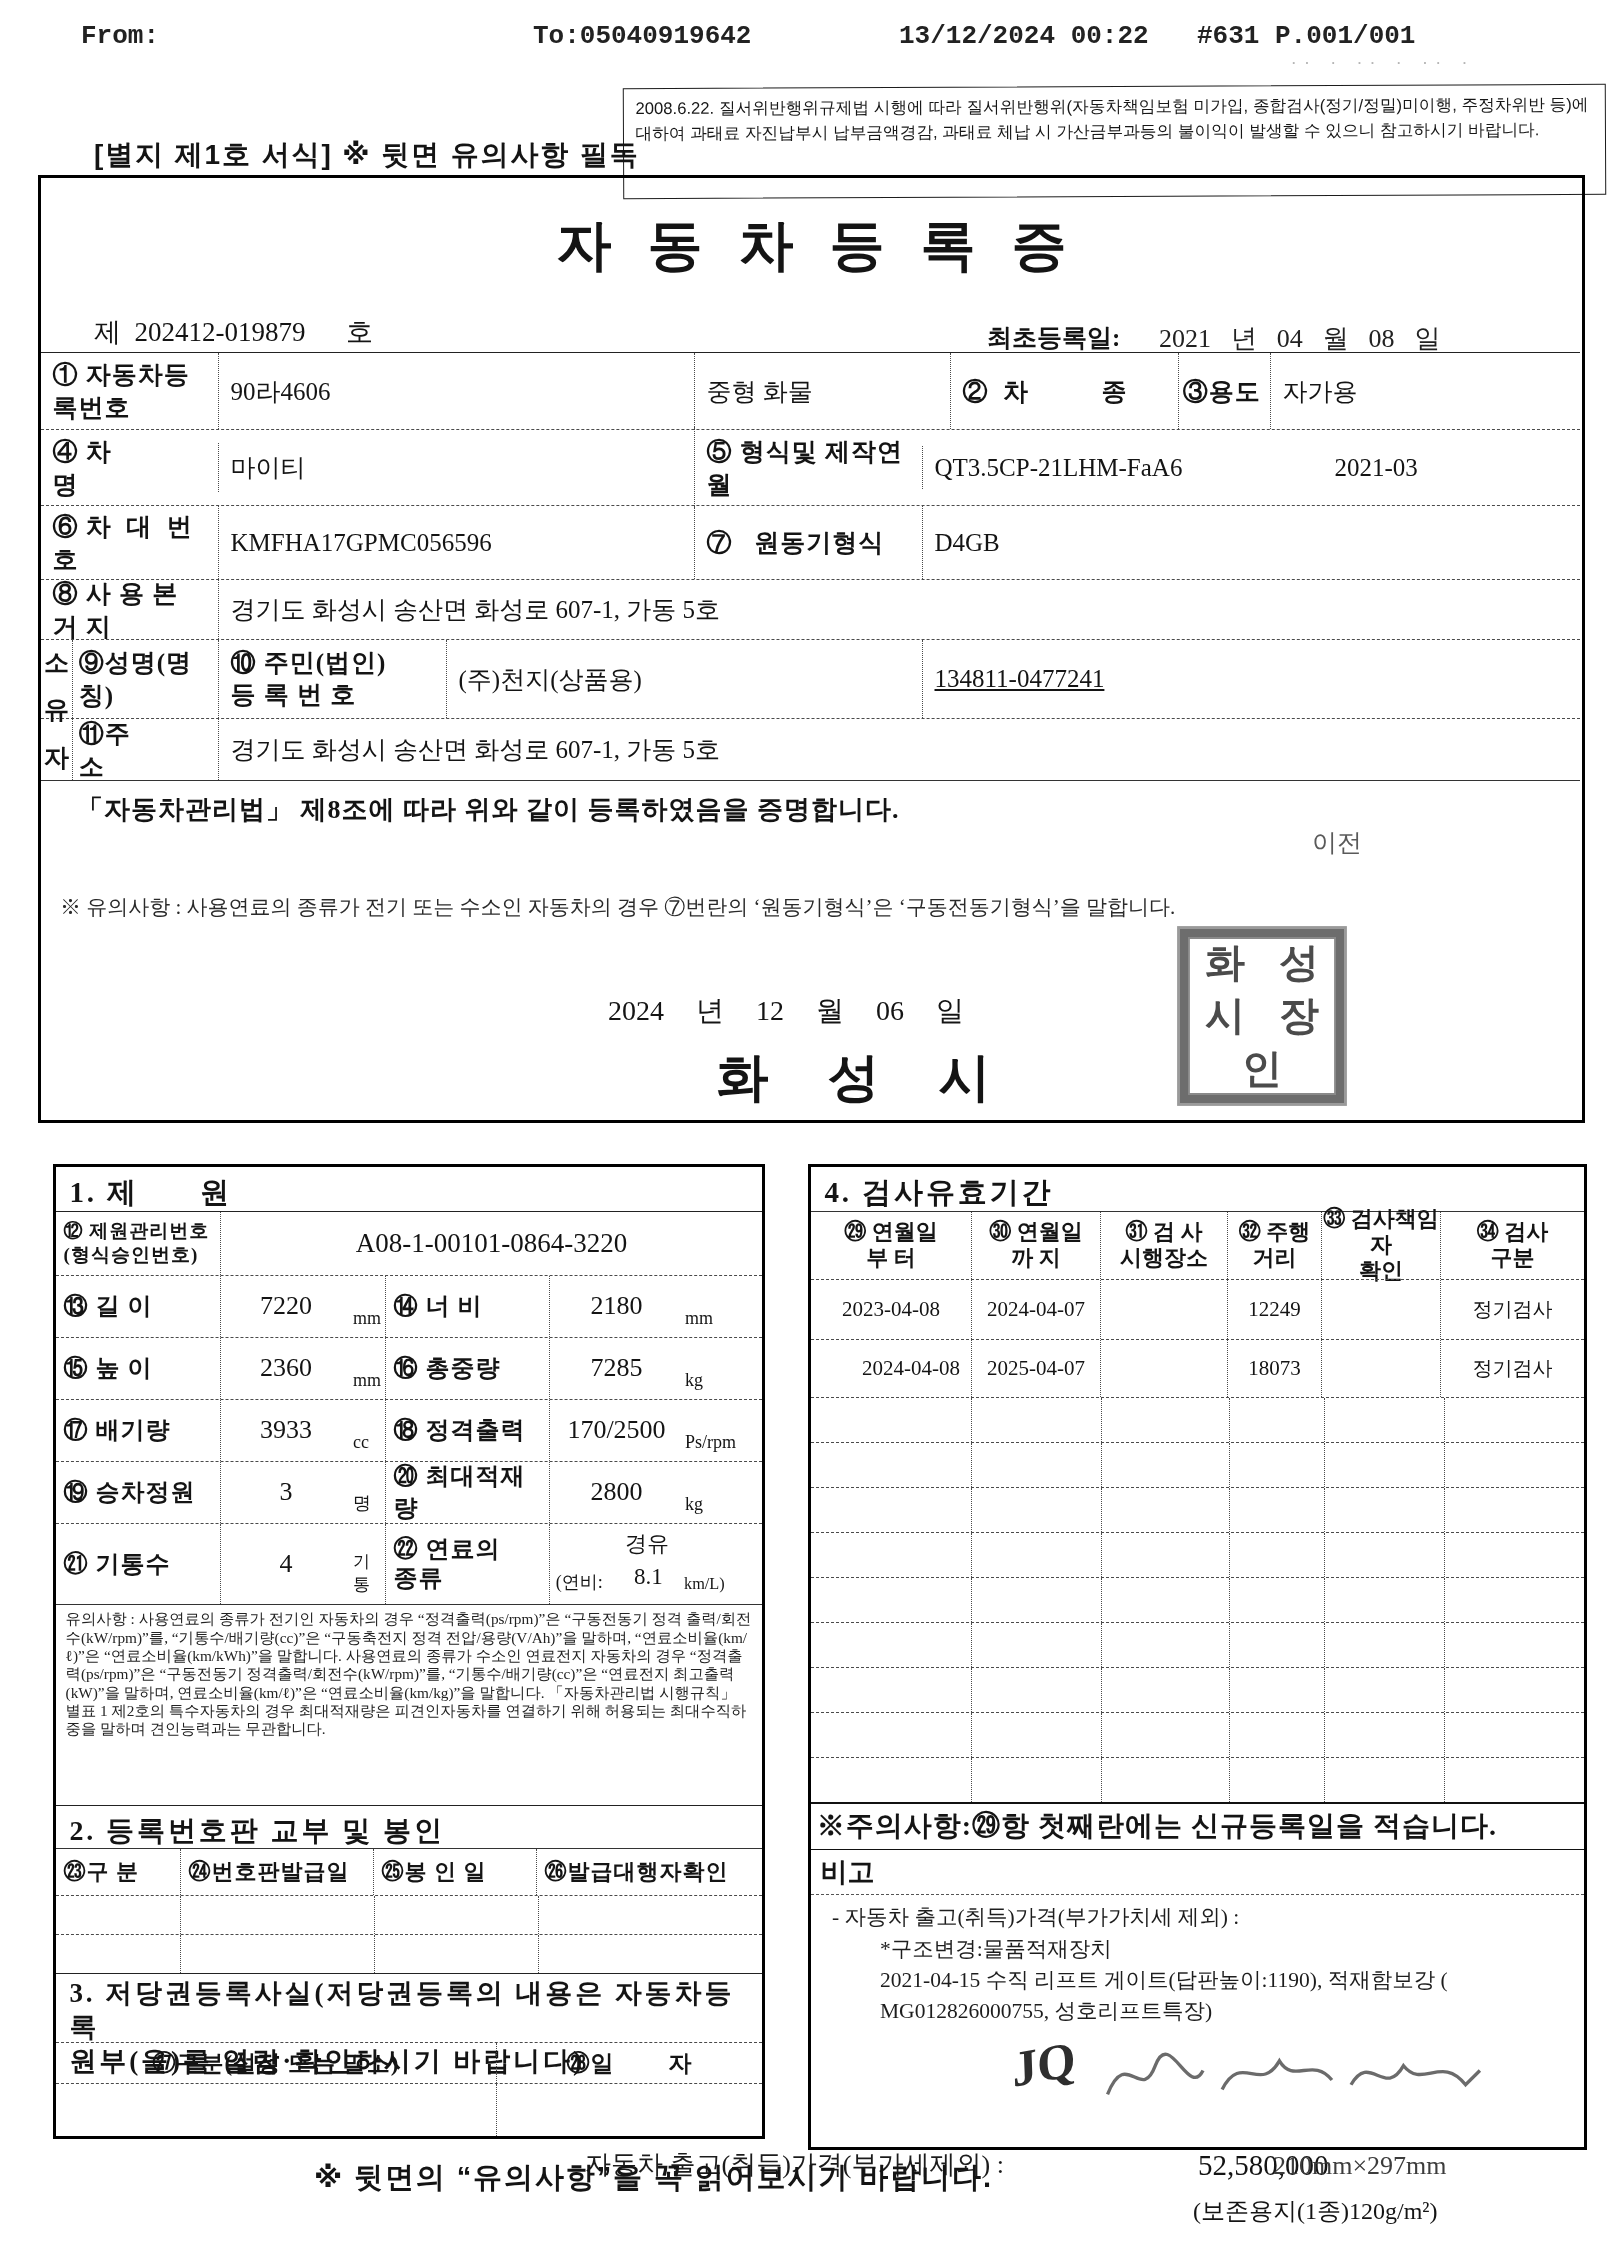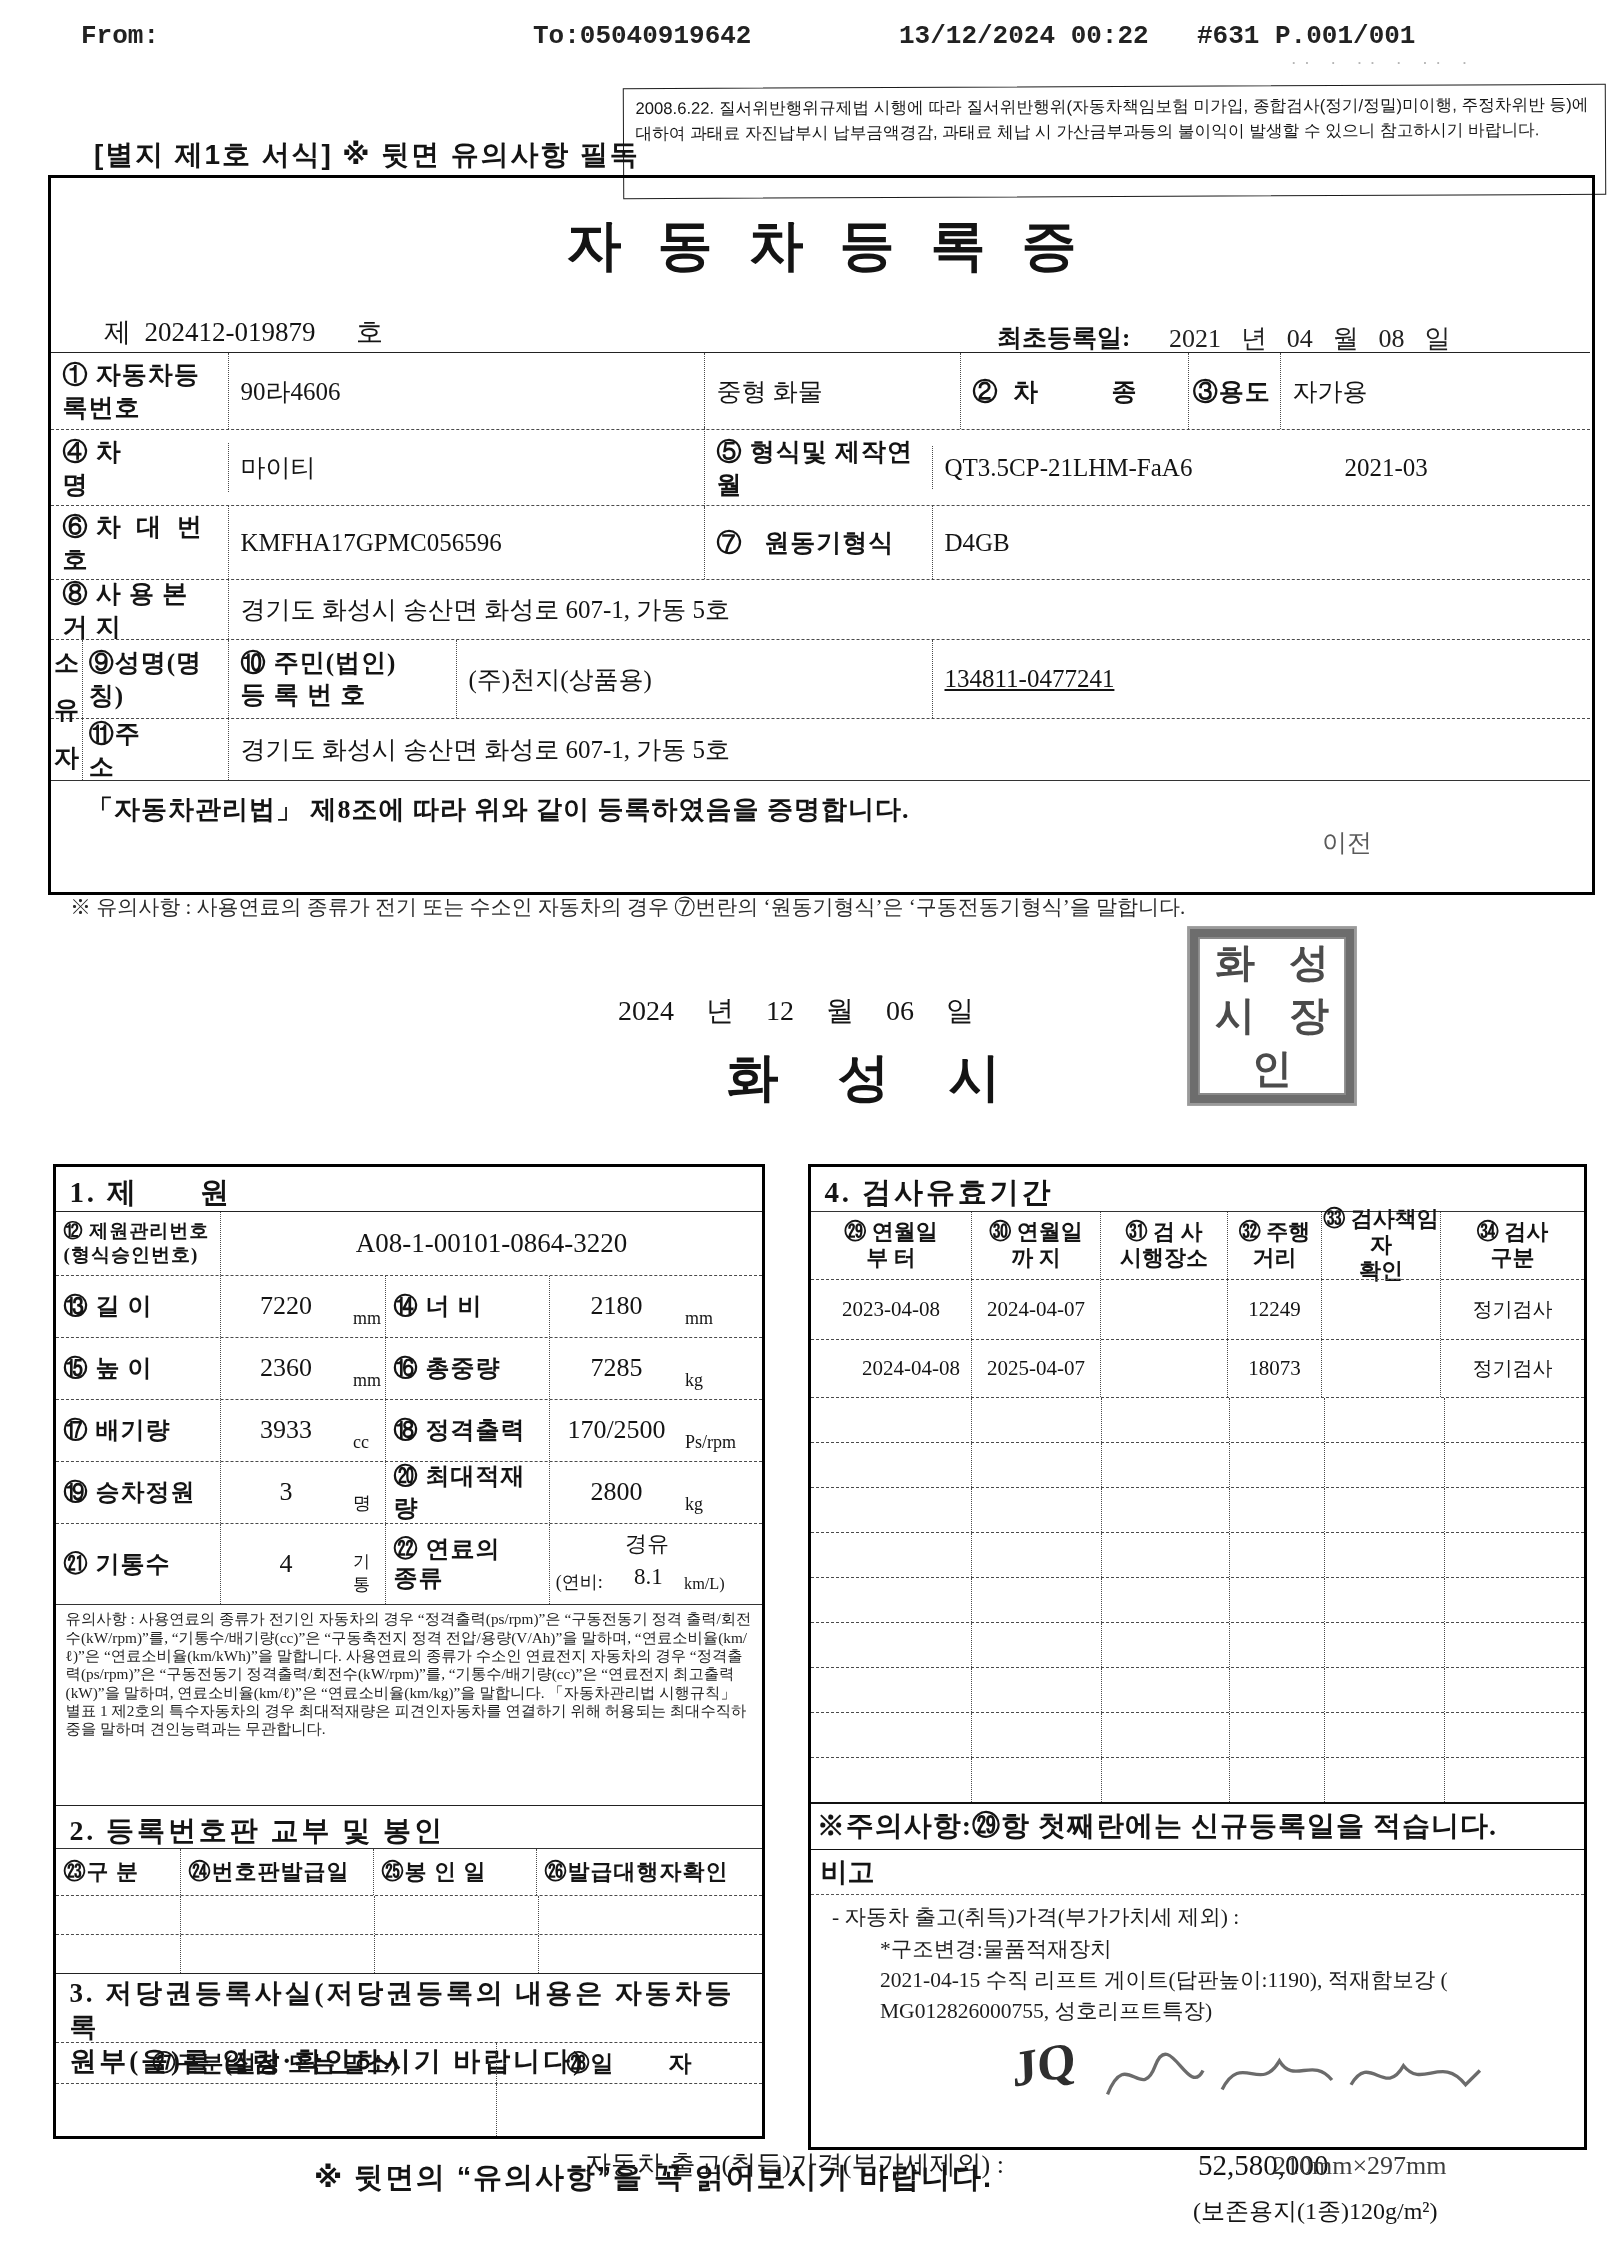--- a/index.html
+++ b/index.html
@@ -12,21 +12,21 @@
   .prewrap{white-space:pre-wrap;}
   .bold{font-weight:bold;}
   
   .faxbar{top:21px;left:0;width:100%;height:38px;font-size:26px;font-weight:bold;color:#222;}
   
   .noticebox{left:623px;top:86px;width:983px;height:111px;border:1.9px solid #1c1c1c;
              padding:6.7px 11.5px;box-sizing:border-box;font-size:16.7px;line-height:1.5;
              transform:rotate(-0.25deg);color:#171717;}
   .formlabel{left:94px;top:136px;font-size:28px;letter-spacing:1.9px;}
   
-  .certbox{left:48px;top:175px;width:1547px;height:720px;border:3.8px solid #000;box-sizing:border-box;}
+  .certbox{left:38px;top:175px;width:1547px;height:948px;border:3.8px solid #000;box-sizing:border-box;}
   .title{top:31px;left:0;width:100%;text-align:center;font-size:55px;font-weight:bold;letter-spacing:36px;text-indent:36px;}
   .docno{top:136px;left:53px;font-size:27px;}
   .firstreg-label{top:143px;left:946px;font-size:25px;font-weight:bold;}
   .firstreg-date{top:143px;left:1118px;font-size:26px;word-spacing:13.4px;color:#222;}
   .mtable{top:174px;left:0;width:1539px;border-top:1.9px solid #222;}
   .mrow{display:flex;border-bottom:1px dashed #4a4a4a;}
   .mcell{box-sizing:border-box;padding:7.6px 11.5px;font-size:25px;display:flex;align-items:center;}
   .mlabel{font-weight:bold;letter-spacing:1px;}
   .vline{border-left:1px dotted #4a4a4a;}
   .ownercol{width:31px;display:flex;align-items:center;justify-content:center;

